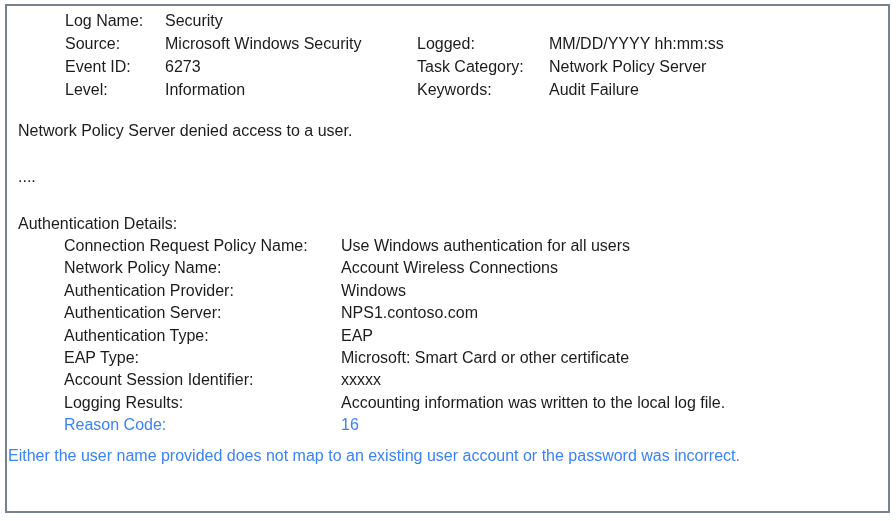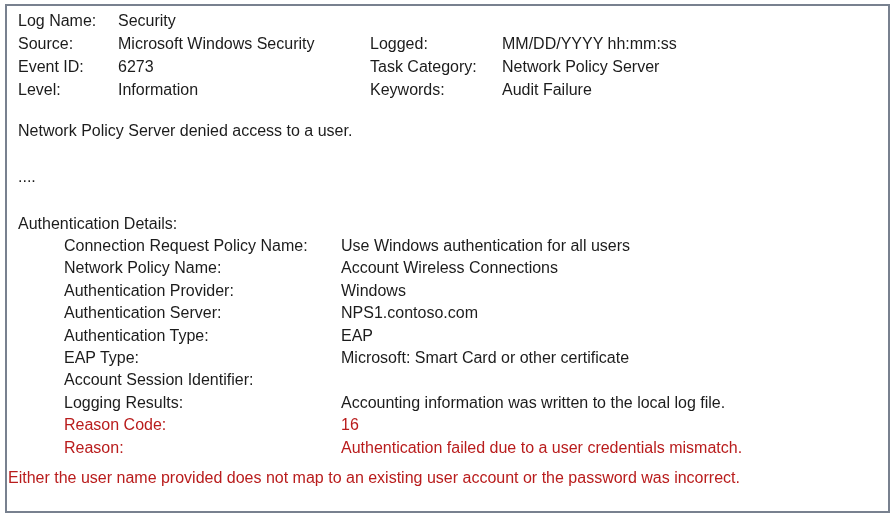--- a/index.html
+++ b/index.html
@@ -27,21 +27,21 @@
     padding: 3px 8px 0 11px;
     font-size: 16px;
     color: #1c1c1c;
   }
   .hrow {
     display: flex;
     height: 23px;
     line-height: 23px;
     white-space: nowrap;
   }
-  .hl1 { width: 100px; flex: 0 0 100px; }
+  .hl1 { width: 100px; flex: 0 0 100px; margin-left: 47px; }
   .hv1 { width: 238px; flex: 0 0 238px; }
   .hl2 { width: 132px; flex: 0 0 132px; margin-left: 14px; }
   .hv2 { flex: 1; }
   .desc {
     margin: 18px 0 16px 0;
     line-height: 23px;
     white-space: nowrap;
   }
   .dots {
     margin: 23px 0 0 0;
@@ -52,21 +52,21 @@
     line-height: 23px;
   }
   .drow {
     display: flex;
     height: 22.4px;
     line-height: 22.4px;
     white-space: nowrap;
   }
   .dl { margin-left: 46px; width: 277px; flex: 0 0 277px; }
   .dv { flex: 1; }
-  .red { color: #b91c1c; }
+  .red { color: #3b82f6; }
   .cont {
     margin: 8px 0 0 -10px;
     line-height: 22.5px;
     font-size: 16px;
     white-space: nowrap;
   }
 </style>
 </head>
 <body>
 
@@ -122,31 +122,28 @@
       <div class="drow">
         <span class="dl">Authentication Type:</span>
         <span class="dv">EAP</span>
       </div>
       <div class="drow">
         <span class="dl">EAP Type:</span>
         <span class="dv">Microsoft: Smart Card or other certificate</span>
       </div>
       <div class="drow">
         <span class="dl">Account Session Identifier:</span>
+        <span class="dv">xxxxx</span>
       </div>
       <div class="drow">
         <span class="dl">Logging Results:</span>
         <span class="dv">Accounting information was written to the local log file.</span>
       </div>
       <div class="drow red">
         <span class="dl">Reason Code:</span>
         <span class="dv">16</span>
       </div>
-      <div class="drow red">
-        <span class="dl">Reason:</span>
-        <span class="dv">Authentication failed due to a user credentials mismatch.</span>
-      </div>
     </div>
 
     <p class="cont red">Either the user name provided does not map to an existing user account or the password was incorrect.</p>
 
   </div>
 </div>
 
 </body></html>

